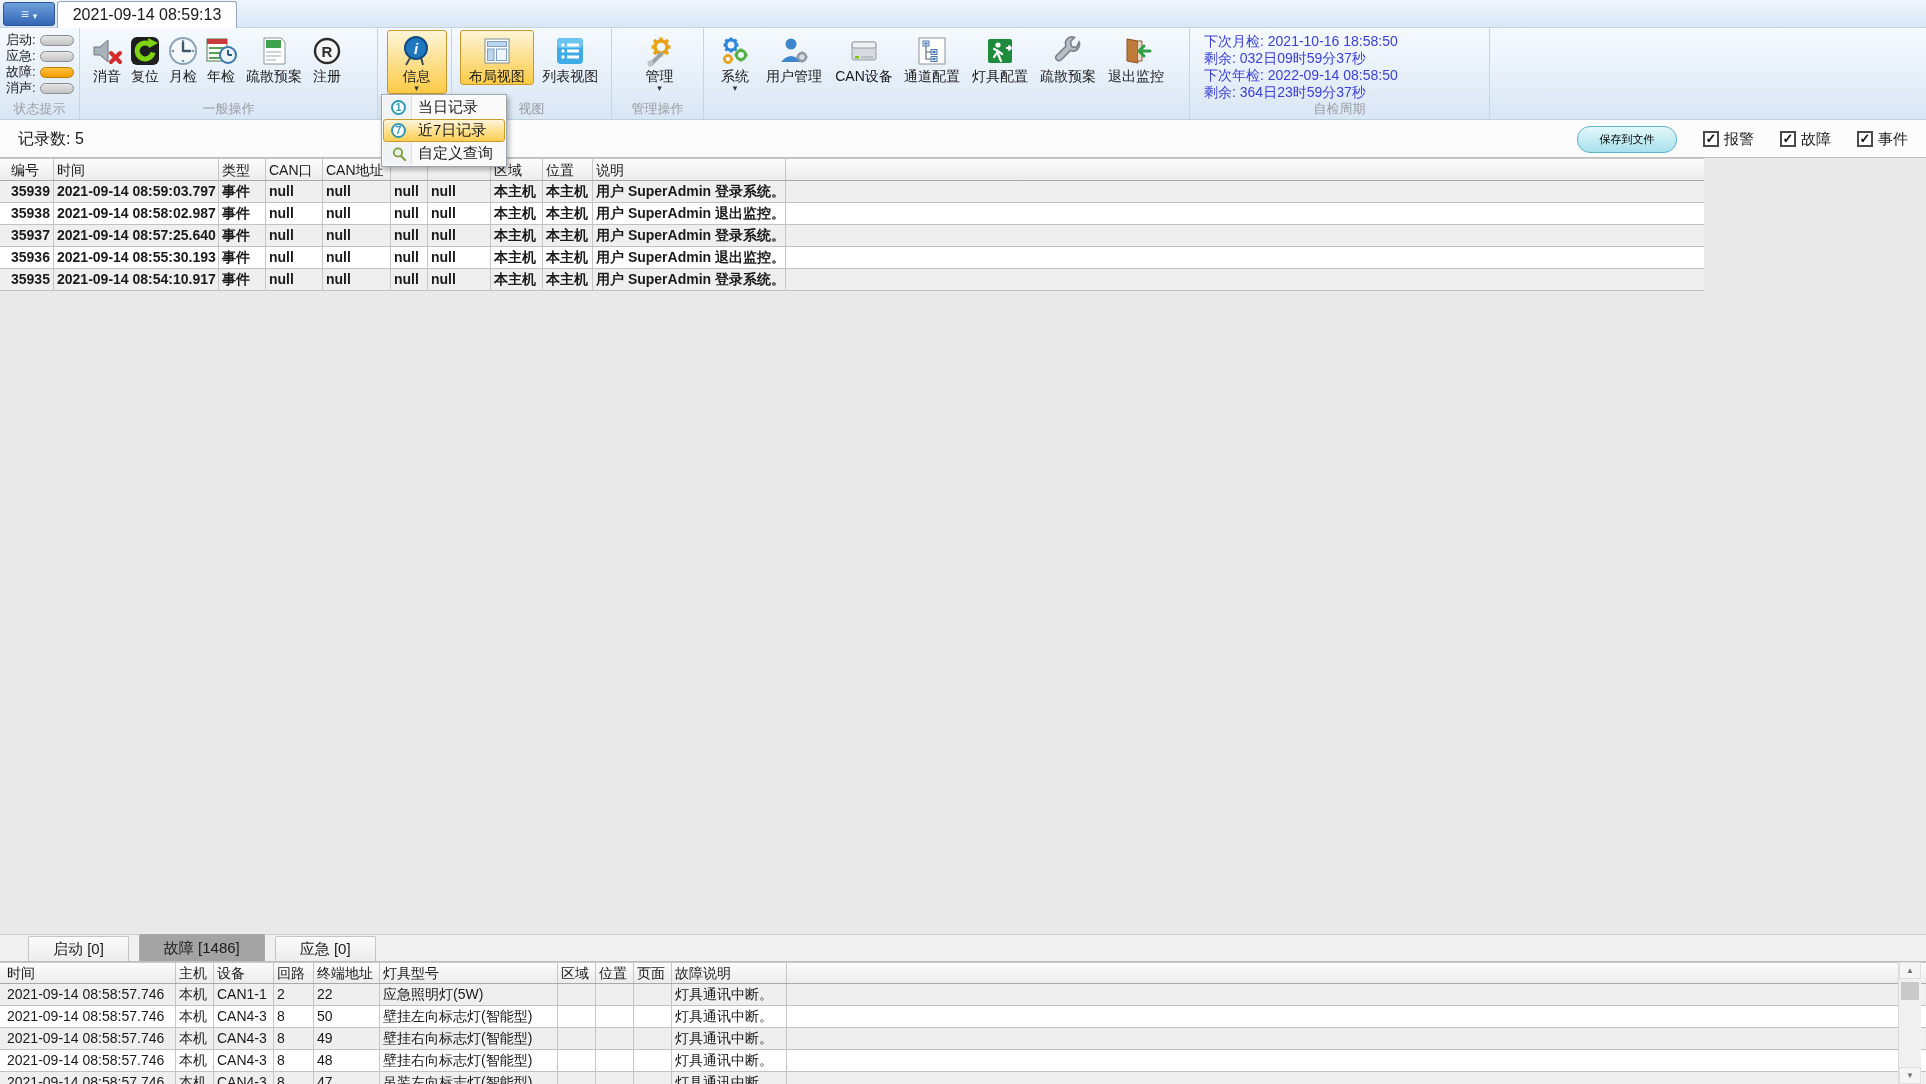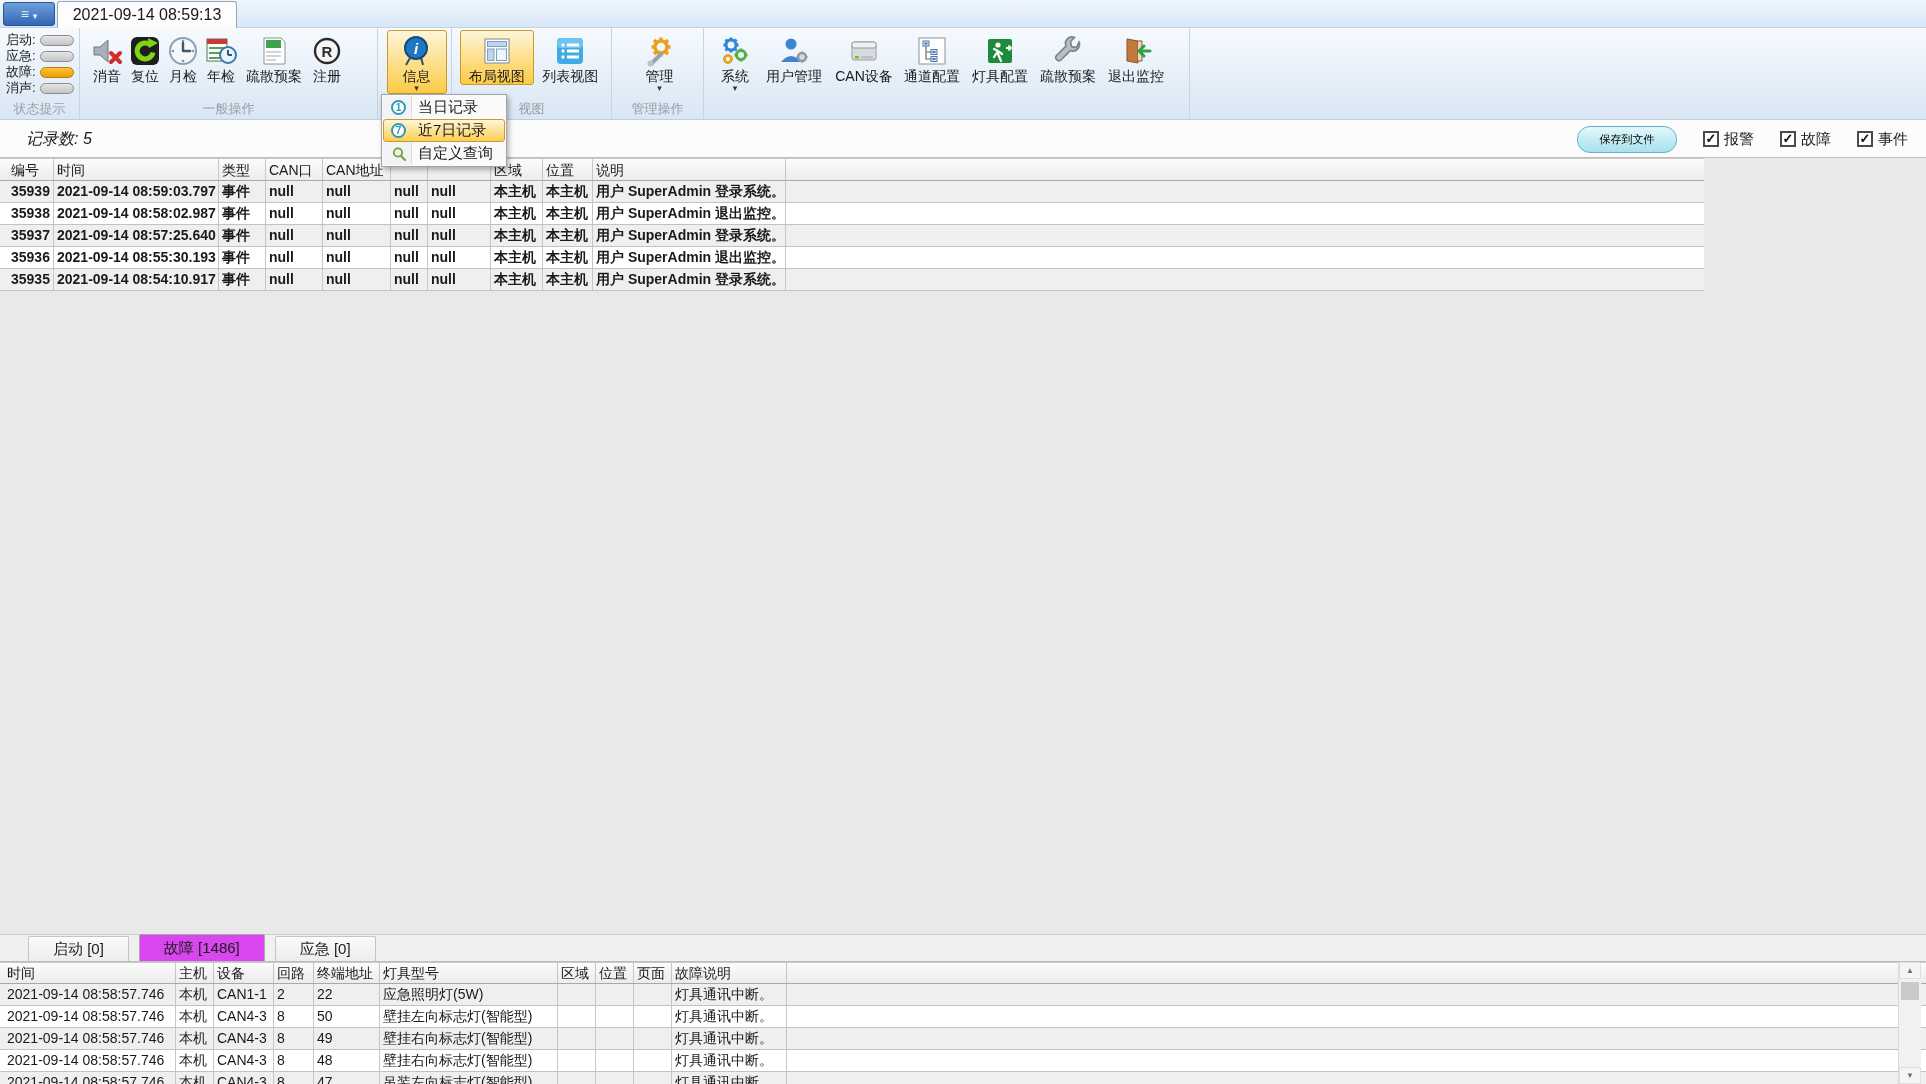--- a/index.html
+++ b/index.html
@@ -56,21 +56,21 @@
   .menu-item { position:relative; height:23px; display:flex; align-items:center; border:1px solid transparent; }
   .menu-item.selected { background:linear-gradient(#FEF5DC,#FDE49A 45%,#FCCE54); border:1px solid #C79B2E; border-radius:3px; }
   .mi-icon { width:29px; display:flex; justify-content:center; }
   .circ { width:15px; height:15px; border:2px solid #2E9AB8; border-radius:50%; color:#2E9AB8;
     font-size:10px; font-weight:bold; text-align:center; line-height:11px; background:#fff; }
   .mi-label { font-size:15px; padding-left:5px; white-space:nowrap; }
 
   
   .recordbar { position:absolute; left:0; top:120px; width:1926px; height:38px; background:#FCFCFC;
     border-bottom:1px solid #BEBEBE; }
-  .rec-count { position:absolute; left:26px; top:0; font-size:16px; line-height:38px;font-style:italic; }
+  .rec-count { position:absolute; left:18px; top:0; font-size:16px; line-height:38px; }
   .rec-right { position:absolute; right:18px; top:0; height:38px; display:flex; align-items:center; gap:26px; }
   .save-btn { width:100px; height:27px; border-radius:13px; border:1px solid #5FB4C8;
     background:linear-gradient(#E3F8FB,#A8E1ED); font-size:11px; font-family:inherit; cursor:default; }
   .cbx { display:flex; align-items:center; gap:5px; font-size:15px; }
   .cb { width:16px; height:16px; border:2px solid #4A4A4A; background:#fff; font-size:13px;
     font-weight:bold; line-height:12px; text-align:center; color:#111; }
 
   
   .hdr-row { display:flex; background:linear-gradient(#FCFCFC,#ECECEC);
     border-top:1px solid #C9C9C9; border-bottom:1px solid #A9A9A9; font-size:14px; }
@@ -85,21 +85,21 @@
   .mt .c0{width:46px}.mt .c1{width:165px}.mt .c2{width:47px}.mt .c3{width:57px}.mt .c4{width:68px}
   .mt .c5{width:37px}.mt .c6{width:63px}.mt .c7{width:52px}.mt .c8{width:50px}.mt .c9{width:193px}
 
   
   .tabstrip { position:absolute; left:0; top:934px; width:1926px; height:28px; background:#F0F0F0;
     border-top:1px solid #CFCFCF; border-bottom:1px solid #BDBDBD;
     display:flex; align-items:flex-end; padding-left:28px; }
   .tab { height:25px; line-height:24px; padding:0 24px; font-size:15px; margin-right:10px;
     background:linear-gradient(#FBFBFB,#ECECEC); border:1px solid #C4C4C4; border-bottom:none;
     border-radius:2px 2px 0 0; cursor:default; }
-  .tab.active { background:#d946ef; height:27px; line-height:26px; border-color:#A9A9A9; }
+  .tab.active { background:#a3a3a3; height:27px; line-height:26px; border-color:#A9A9A9; }
 
   
   .ft { position:absolute; left:0; top:962px; width:1926px; z-index:5; }
   .ft .hdr-row { height:22px; line-height:21px; padding-left:4px; }
   .ft .rows .row { padding-left:4px; }
   .ft .c0{width:172px}.ft .c1{width:38px}.ft .c2{width:60px}.ft .c3{width:40px}.ft .c4{width:66px}
   .ft .c5{width:178px}.ft .c6{width:38px}.ft .c7{width:38px}.ft .c8{width:38px}.ft .c9{width:115px}
 
   
   .vscroll { position:absolute; left:1898px; top:962px; width:23px; height:122px; background:#F1F1F1;
@@ -343,20 +343,29 @@
         <svg viewBox="0 0 32 32">
             <path d="M7 4 L18 6 V28 L7 26 z" fill="#C07A3A" stroke="#8A5520"></path>
             <path d="M18 6 h4 v20 h-4" fill="#E8D9C8" stroke="#8A5520"></path>
             <path d="M30 16 H20 M24 11 l-5 5 5 5" stroke="#2FA043" stroke-width="3" fill="none" stroke-linecap="round" stroke-linejoin="round"></path>
           </svg>
         <div class="lbl">退出监控</div>
       </div>
     </div>
   </div>
 
+  <div class="grp g-selfcheck">
+    <div class="sc-lines">
+      <div class="sc-line">下次月检: 2021-10-16 18:58:50</div>
+      <div class="sc-line">剩余: 032日09时59分37秒</div>
+      <div class="sc-line">下次年检: 2022-09-14 08:58:50</div>
+      <div class="sc-line">剩余: 364日23时59分37秒</div>
+    </div>
+    <div class="grp-label">自检周期</div>
+  </div>
 </div>
 
 <div class="recordbar">
   <div class="rec-count">记录数: 5</div>
   <div class="rec-right">
     <button class="save-btn">保存到文件</button>
     <span class="cbx">
         <span class="cb">✓</span>
         <span>报警</span>
       </span>

